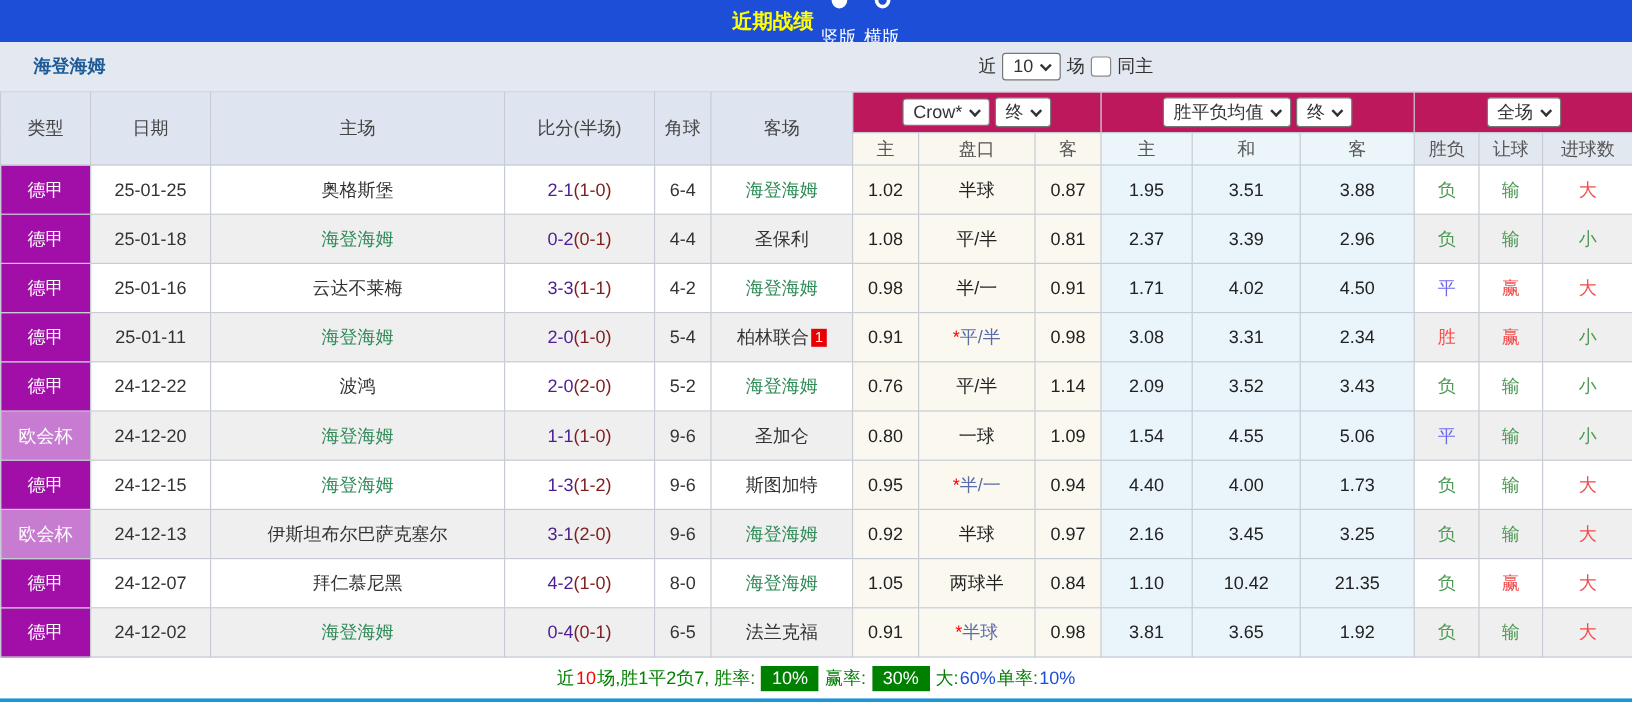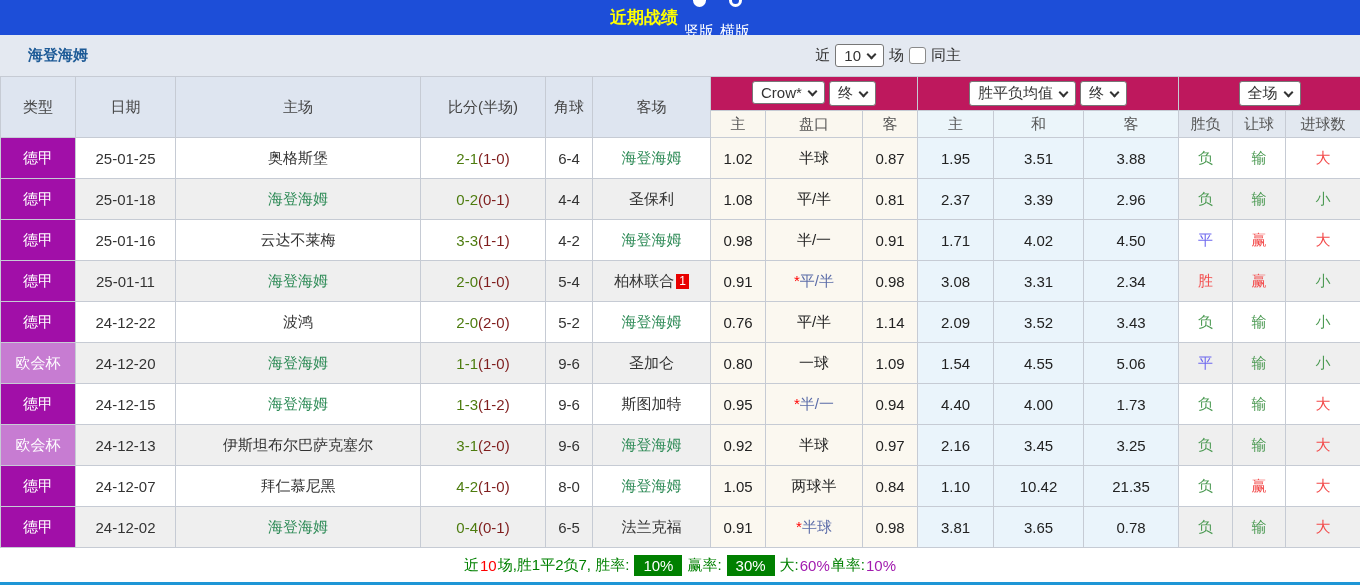--- a/index.html
+++ b/index.html
@@ -36,35 +36,35 @@
   thead .sub th.lblue { background:#EBF5FA; }
   tbody tr { height:41px; }
   tbody tr.odd  td { background:#fff; }
   tbody tr.even td { background:#EFEFEF; }
   tbody td.cream { background:#FBF8F0 !important; color:#222; }
   tbody td.lblue { background:#EAF4FB !important; color:#222; }
   td.type { color:#fff; }
   td.type.dejia  { background:#A10FA8 !important; }
   td.type.ouhui  { background:#C77CD2 !important; }
   .teamgreen { color:#2E8B57; }
-  .score-main { color:#4d7c0f; }
+  .score-main { color:#4c1d95; }
   .score-half { color:#7f1d1d; }
   .ah-line { color:#5B6CA8; }
   .star { color:#FF0000; }
   .drawodds { color:#3366CC; }
   .r-red { color:#F34B4B; }
   .r-green { color:#4C9A53; }
   .r-blue { color:#6E68EE; }
   .redcard { display:inline-block; background:#E80000; color:#fff; font-size:12px; line-height:15px; padding:0 3px; margin-left:2px; vertical-align:1px; }
 
   
   .summary { height:35px; display:flex; align-items:center; justify-content:center; font-size:15px; gap:1px; }
   .sgreen { color:#008000; }
   .sred { color:#FF0000; }
-  .sblue { color:#a21caf; }
+  .sblue { color:#1d4ed8; }
   .badge { background:#008000; color:#fff; padding:2px 9px; margin:0 4px; }
   .bottombar { position:absolute; left:0; bottom:0; width:100%; height:3px; background:#1E96D6; }
 </style>
 </head>
 <body>
 
 <div class="page">
 
   <div class="topbar">
     <span class="title">近期战绩</span>
@@ -316,21 +316,21 @@
     <td>24-12-02</td>
     <td class="teamgreen">海登海姆</td>
     <td><span class="score-main">0-4</span><span class="score-half">(0-1)</span></td>
     <td>6-5</td>
     <td><span>法兰克福</span></td>
     <td class="cream">0.91</td>
     <td class="cream"><span class="star">*</span><span class="ah-line">半球</span></td>
     <td class="cream">0.98</td>
     <td class="lblue">3.81</td>
     <td class="lblue drawodds">3.65</td>
-    <td class="lblue">0.78</td>
+    <td class="lblue">1.92</td>
     <td class="r-green">负</td>
     <td class="r-green">输</td>
     <td class="r-red">大</td>
   </tr>
       </tbody>
   </table>
 
   <div class="summary" id="summary">
       <span class="sgreen">近</span>
       <span class="sred">10</span>

